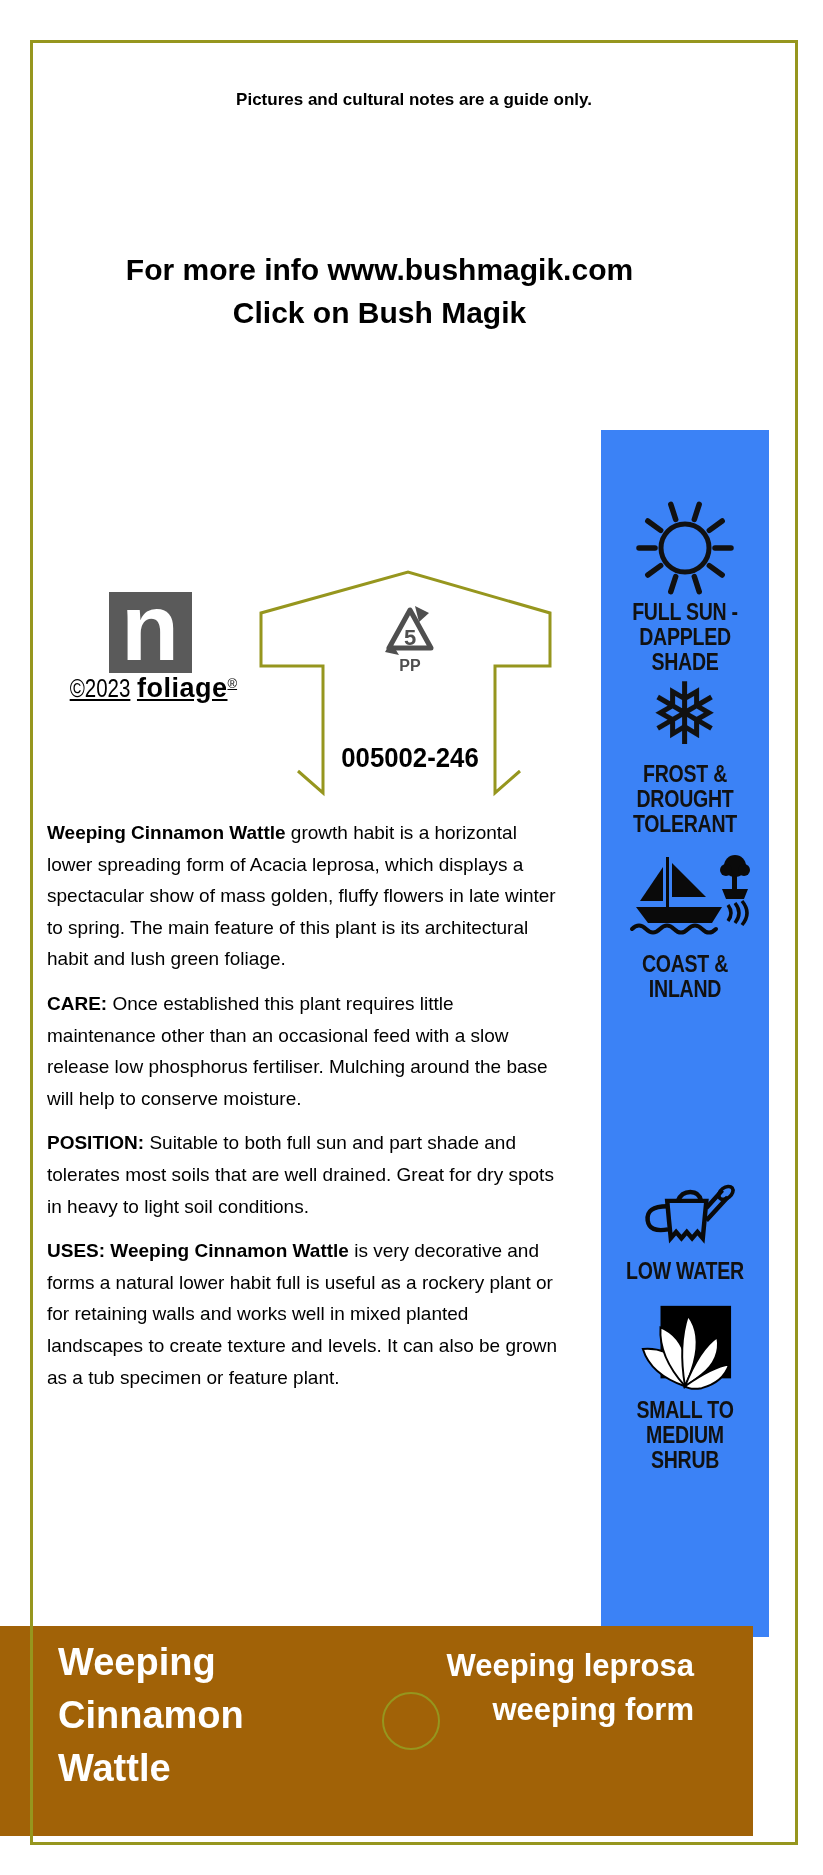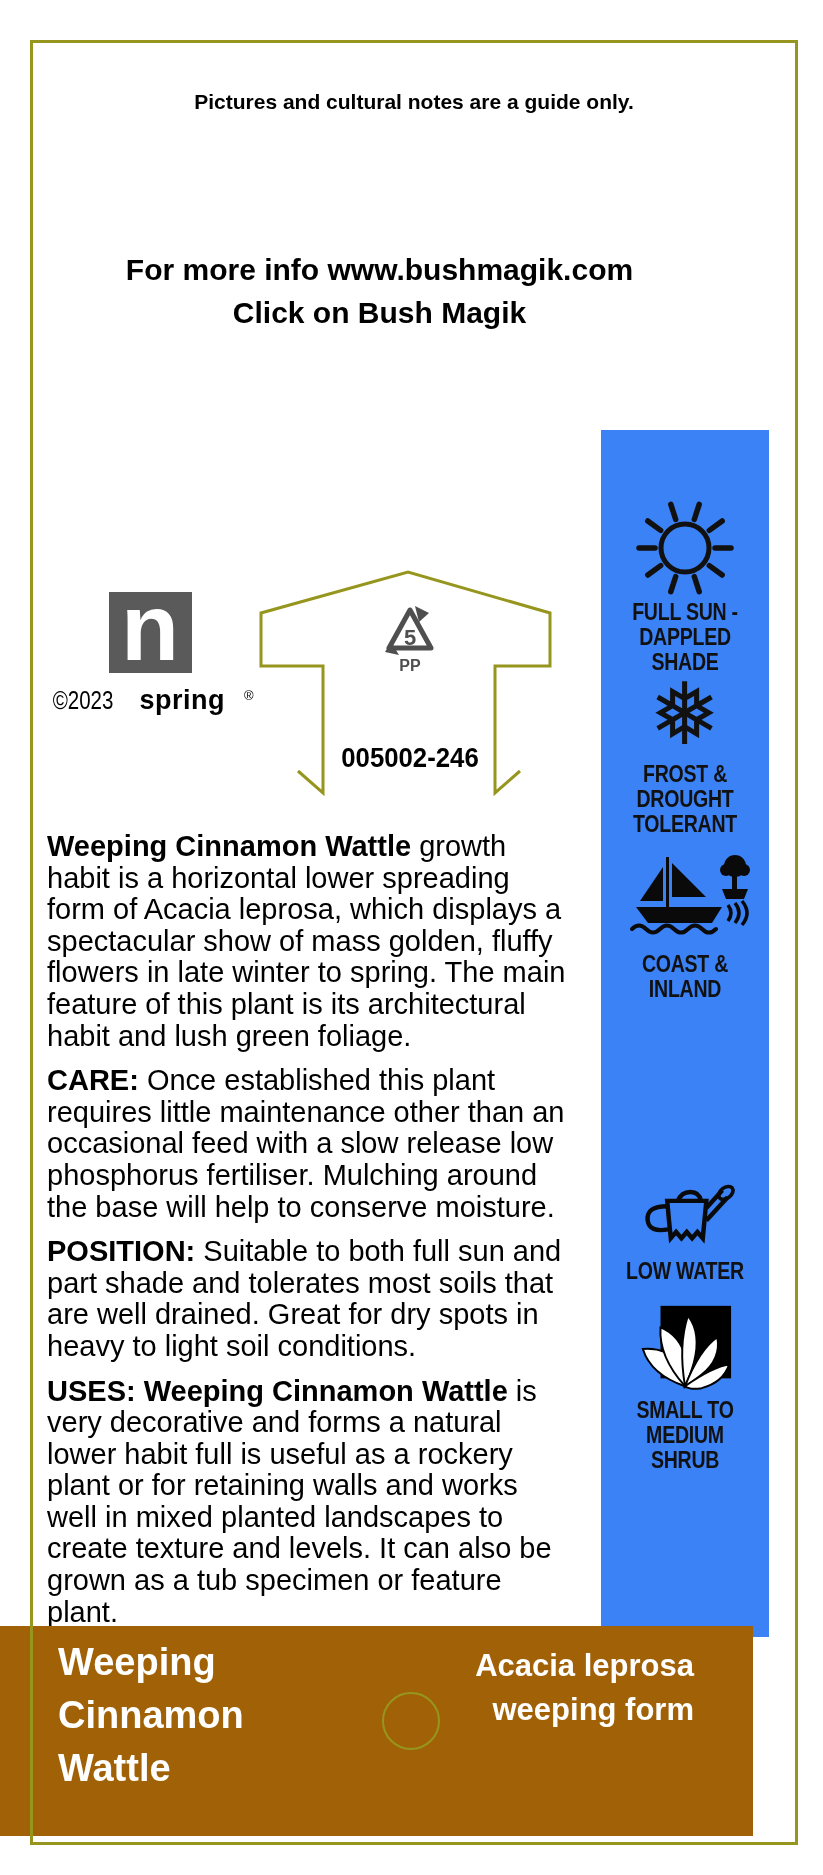--- a/index.html
+++ b/index.html
@@ -3,40 +3,40 @@
 <meta charset="utf-8">
 <style>
   html,body{margin:0;padding:0;background:#ffffff;}
   .sheet{position:relative;width:823px;height:1875px;background:#ffffff;overflow:hidden;
          font-family:"Liberation Sans",sans-serif;color:#000;}
   
   .frame{position:absolute;left:30px;top:40px;width:768px;height:1805px;
          border:3px solid #96961e;box-sizing:border-box;pointer-events:none;z-index:9;}
   
   .disclaimer{position:absolute;left:30px;top:90px;width:768px;text-align:center;
-              font-size:21px;font-weight:700;}
+              font-size:17px;font-weight:700;}
   .info{position:absolute;left:30px;top:248px;width:699px;text-align:center;
         font-size:30px;font-weight:700;line-height:43px;}
   
   .brand{position:absolute;left:40px;top:592px;width:220px;text-align:center;}
   .logo{width:83px;height:81px;margin:0 auto;background:#5a5a5a;display:flex;
         align-items:center;justify-content:center;}
   .logo span{color:#fff;font-size:95px;font-weight:700;line-height:0;position:relative;top:-6px;}
-  .brand-line{margin-top:12px;display:flex;align-items:baseline;justify-content:center;gap:19px;}
+  .brand-line{display:flex;align-items:baseline;justify-content:center;gap:0;text-decoration:underline;}
   .copy{font-size:25px;transform:scaleX(0.82);transform-origin:center;display:inline-block;}
   .bname{font-size:27px;font-weight:700;letter-spacing:.5px;}
   .reg{font-size:13px;position:relative;top:-9px;}
   
   .stamp{position:absolute;left:255px;top:560px;width:310px;height:245px;}
   .stamp .outline{position:absolute;left:0;top:0;}
   .recycle{position:absolute;left:122px;top:40px;}
   .pcode{position:absolute;left:0;top:182px;width:100%;text-align:center;
          font-size:28px;font-weight:700;transform:scaleX(0.92);}
   
-  .bodytext{position:absolute;left:47px;top:817px;width:520px;font-size:29px;line-height:31.6px;margin-top:14px;}
+  .bodytext{position:absolute;left:47px;top:817px;width:520px;font-size:19px;line-height:31.6px;}
   .bodytext p{margin:0 0 13px 0;}
   .b{font-weight:700;}
   
   .sidebar{position:absolute;left:601px;top:430px;width:168px;height:1207px;background:#3b82f6;}
   .attr{position:absolute;left:0;width:168px;text-align:center;}
   .ic{display:flex;align-items:center;justify-content:center;}
   .lab{margin-top:2px;font-size:23px;line-height:25px;font-weight:700;white-space:pre-line;
        transform:scaleX(0.85);transform-origin:center;letter-spacing:-.3px;color:#111;}
   .flake{font-family:"DejaVu Sans",sans-serif;font-size:86px;line-height:86px;color:#111;}
   
@@ -61,21 +61,21 @@
     <div>For more info www.bushmagik.com</div>
     <div>Click on Bush Magik</div>
   </div>
 
   <div class="brand">
     <div class="logo">
       <span>n</span>
     </div>
     <div class="brand-line">
       <span class="copy">©2023</span>
-        <span class="bname">spring</span>
+        <span class="bname">foliage</span>
         <span class="reg">®</span>
     </div>
   </div>
 
   <div class="stamp">
     <svg class="outline" width="310" height="245" viewBox="0 0 310 245">
       <path d="M43 211 L68 233 L68 106 L6 106 L6 53 L153 12 L295 53 L295 106 L240 106 L240 233 L265 211" fill="none" stroke="#96961e" stroke-width="3"></path>
     </svg>
     <svg class="recycle" width="66" height="78" viewBox="0 0 66 78">
       <path d="M33 10 L12 48 L54 48 Z" fill="none" stroke="#4f4f4f" stroke-width="5" stroke-linejoin="round"></path>
@@ -165,18 +165,18 @@
 MEDIUM SHRUB</div>
     </div>
 
 
   </div>
 
   <div class="footer">
     <div class="fname">Weeping
 Cinnamon
 Wattle</div>
-    <div class="bot">Acacia leprosa
+    <div class="bot">Weeping leprosa
 weeping form</div>
     <div class="hole"></div>
   </div>
 
 </div>
 
 </body></html>

